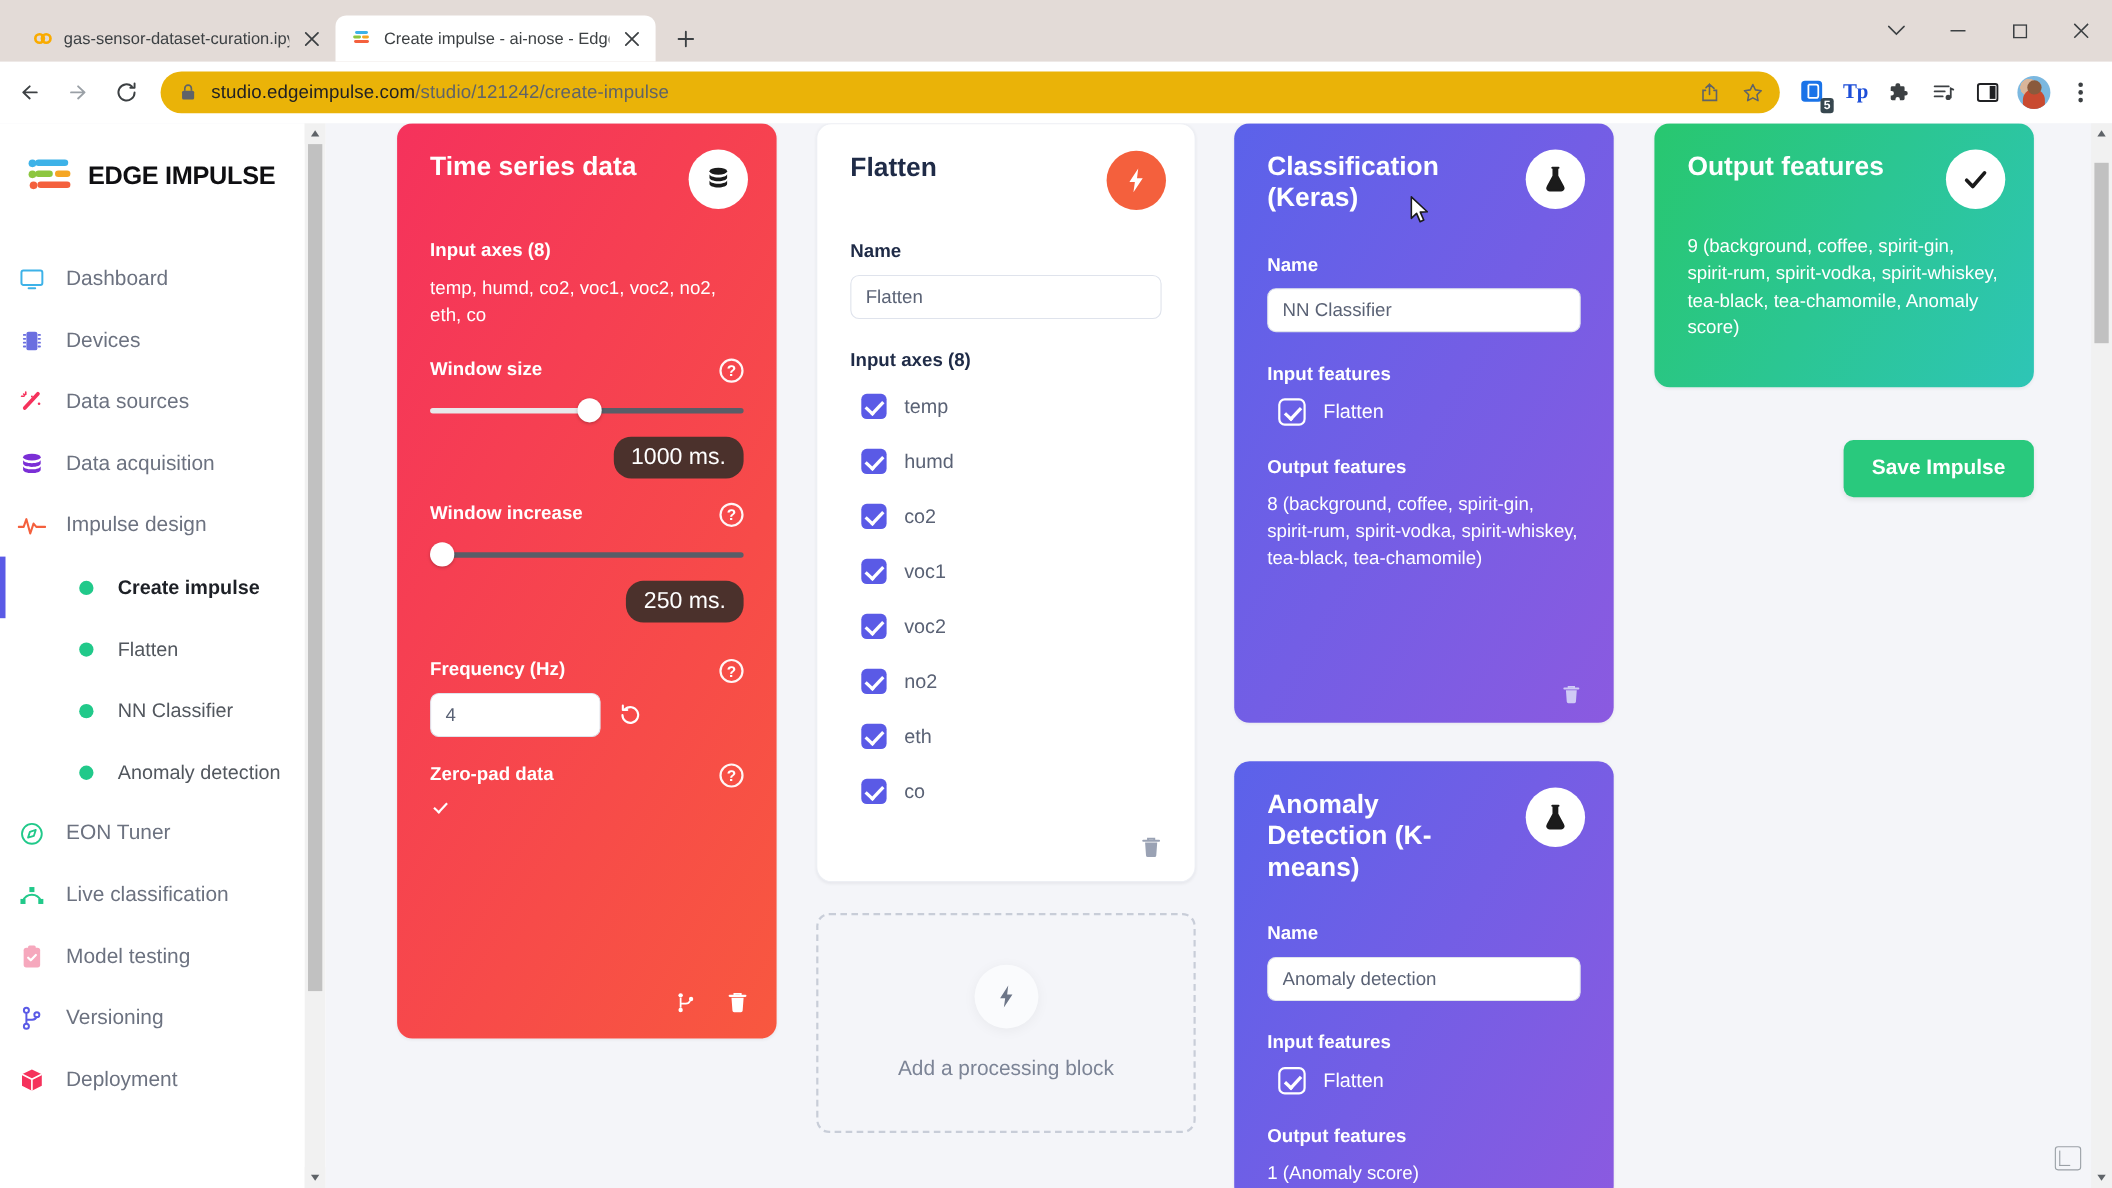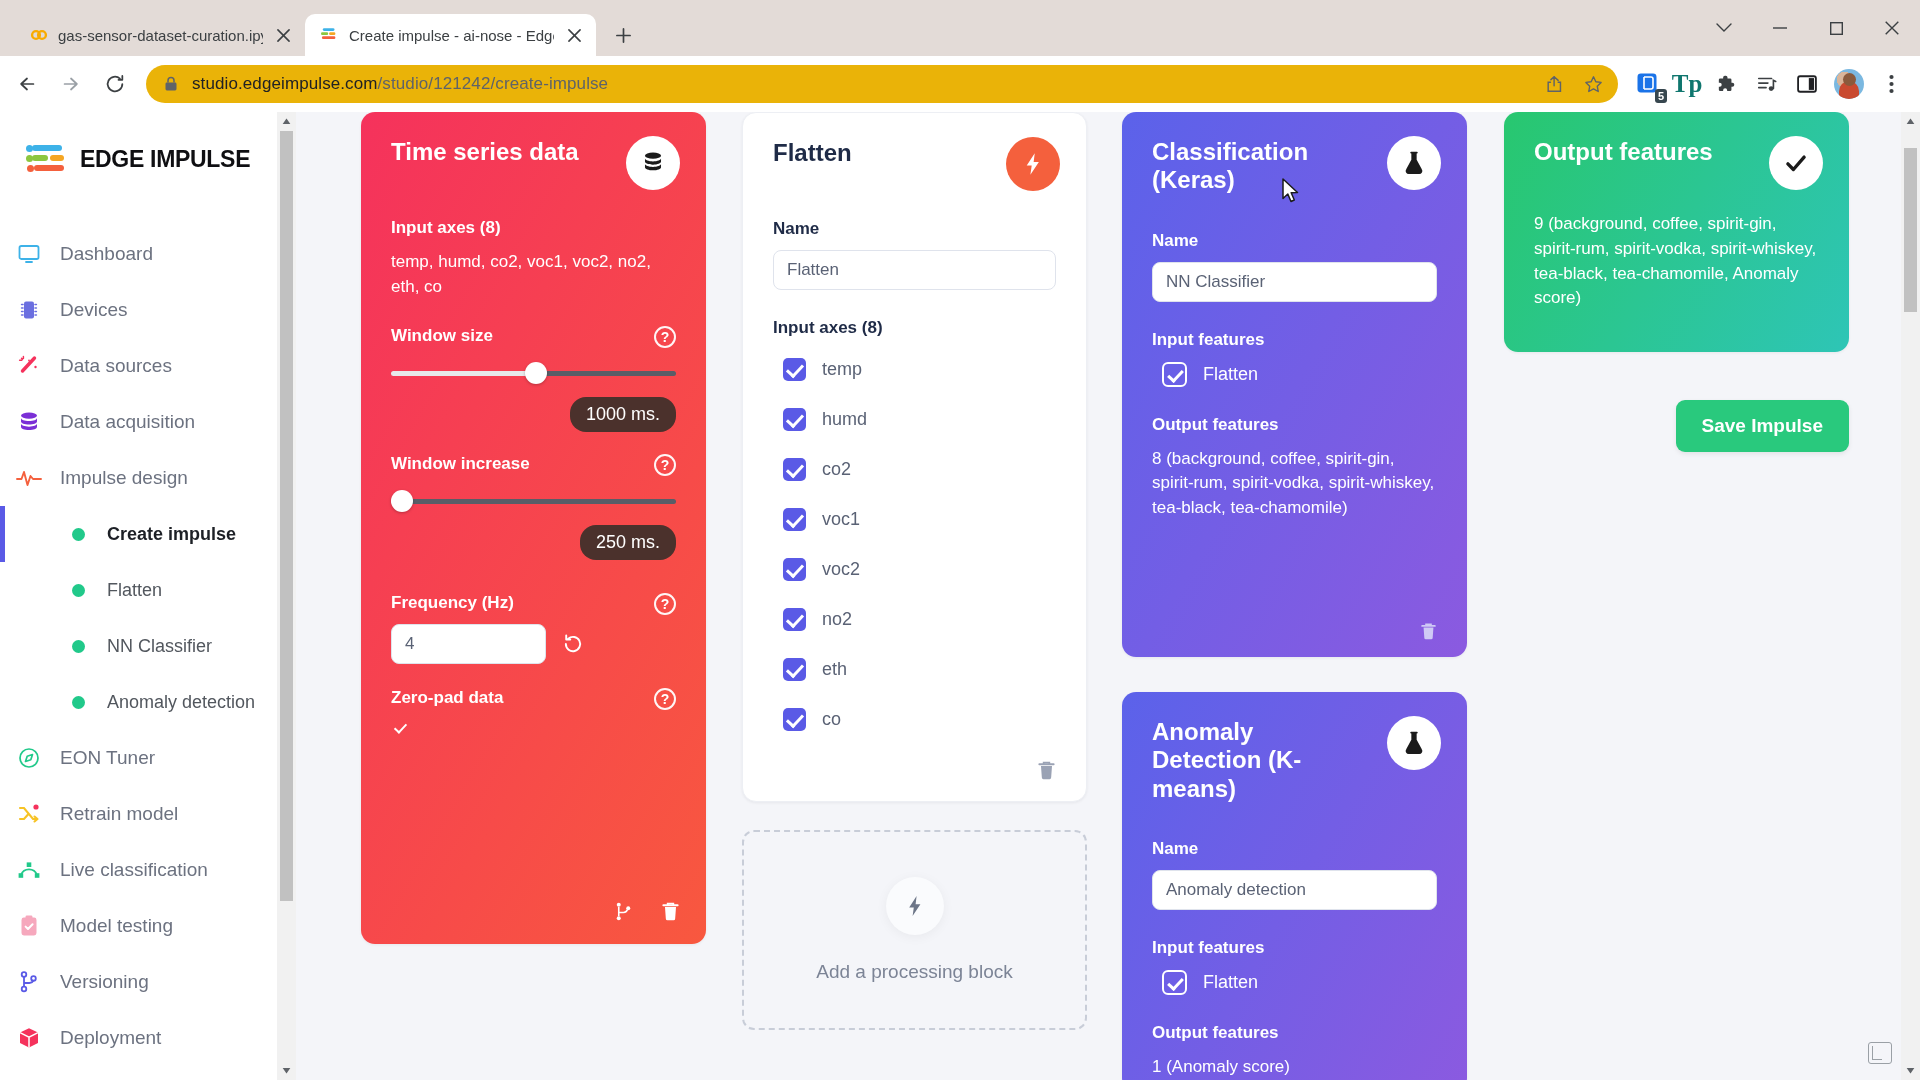--- a/index.html
+++ b/index.html
@@ -230,21 +230,21 @@
   .slider .track-off { right: 0; background: #595d67; }
   .slider .knob {
     position: absolute; top: 0; width: 22px; height: 22px;
     background: #fff; border-radius: 50%;
     box-shadow: 0 1px 3px rgba(0,0,0,0.25);
   }
   .pill {
     display: inline-block;
     background: #4b312c; color: #fff;
     border-radius: 16px;
-    font-size: 18px; padding: 7px 16px;
+    font-size: 21px; padding: 7px 16px;
   }
   .cbrow { display: flex; align-items: center; gap: 16px; height: 50px; }
   .cb {
     width: 23px; height: 23px; border-radius: 5px;
     background: #5a5ae6; position: relative; flex: 0 0 23px;
   }
   .cb.sm { width: 19px; height: 19px; border-radius: 4px; background: #1a73e8; }
   .cb.outline { background: transparent; border: 2px solid #fff; border-radius: 6px; width:25px;height:25px;flex:0 0 25px;}
   .cb::after {
     content: ""; position: absolute;
@@ -413,21 +413,21 @@
     <div class="omni-right">
       <div class="ext-icon" style="position:relative;">
         <svg width="24" height="24" viewBox="0 0 24 24">
           <rect x="2.5" y="1.5" width="19" height="19" rx="3.4" fill="#1a73e8"></rect>
           <path d="M9 5 h7 a2 2 0 0 1 2 2 v8 a2 2 0 0 1 -2 2 h-7" fill="none" stroke="#fff" stroke-width="1.6"></path>
           <path d="M9 5 v12" stroke="#fff" stroke-width="1.6"></path>
         </svg>
         <span style="position:absolute;right:-1px;bottom:0;background:#37474f;color:#fff;font-size:11px;font-weight:700;border-radius:3px;padding:0 3px;line-height:14px;">5</span>
       </div>
       <div class="ext-icon">
-        <span style="color:#0f766e;font-weight:700;font-size:25px;font-family:'Liberation Serif',serif;">Tp</span>
+        <span style="color:#1d4ed8;font-weight:700;font-size:19px;font-family:'Liberation Serif',serif;">Tp</span>
       </div>
       <div class="ext-icon">
         <svg width="21" height="21" viewBox="0 0 24 24">
             <path d="M10 2a2 2 0 0 1 2 2v1h3a1.5 1.5 0 0 1 1.5 1.5V10h1a2.3 2.3 0 1 1 0 4.6h-1v3.4A1.5 1.5 0 0 1 15 19.5h-3.4v-1a2.3 2.3 0 1 0-4.6 0v1H3.6A1.5 1.5 0 0 1 2.1 18v-3.4h1a2.3 2.3 0 1 0 0-4.6h-1V6.5A1.5 1.5 0 0 1 3.6 5H7V4a2 2 0 0 1 2-2z" fill="#3c4043"></path>
           </svg>
       </div>
       <div class="ext-icon">
         <svg width="22" height="22" viewBox="0 0 24 24">
           <path d="M3 6 H17 M3 11 H13 M3 16 H11" stroke="#3c4043" stroke-width="1.8" stroke-linecap="round"></path>
           <circle cx="16.5" cy="17" r="2.6" fill="#3c4043"></circle>
@@ -536,30 +536,20 @@
       </div>
 
       <div class="nav-item">
         <span class="ico">
           <svg width="24" height="24" viewBox="0 0 24 24">
               <circle cx="12" cy="12" r="9" fill="none" stroke="#21c98a" stroke-width="1.7"></circle>
               <path d="M15.5 8.5 L10.2 10.2 L8.5 15.5 L13.8 13.8 Z" fill="none" stroke="#21c98a" stroke-width="1.7" stroke-linejoin="round"></path>
             </svg>
         </span>
         <span>EON Tuner</span>
-      </div>
-      <div class="nav-item">
-        <span class="ico">
-          <svg width="24" height="24" viewBox="0 0 24 24">
-            <path d="M3 6 H7 L16 17 H20 M3 17 H7 L11 12.5" fill="none" stroke="#f7c325" stroke-width="2.1" stroke-linecap="round"></path>
-            <path d="M17.5 14.5 L20.5 17 L17.5 19.5" fill="none" stroke="#f7c325" stroke-width="2.1" stroke-linecap="round" stroke-linejoin="round"></path>
-            <circle cx="19" cy="5" r="2.6" fill="#f5325c"></circle>
-          </svg>
-        </span>
-        <span>Retrain model</span>
       </div>
       <div class="nav-item">
         <span class="ico">
           <svg width="24" height="24" viewBox="0 0 24 24">
             <path d="M4 17 a8.5 8.5 0 0 1 16 0" fill="none" stroke="#21c98a" stroke-width="1.8"></path>
             <rect x="1.6" y="15.2" width="4.6" height="4.6" fill="#21c98a"></rect>
             <rect x="17.8" y="15.2" width="4.6" height="4.6" fill="#21c98a"></rect>
             <rect x="9.7" y="4.4" width="4.6" height="4.6" fill="#21c98a"></rect>
           </svg>
         </span>

